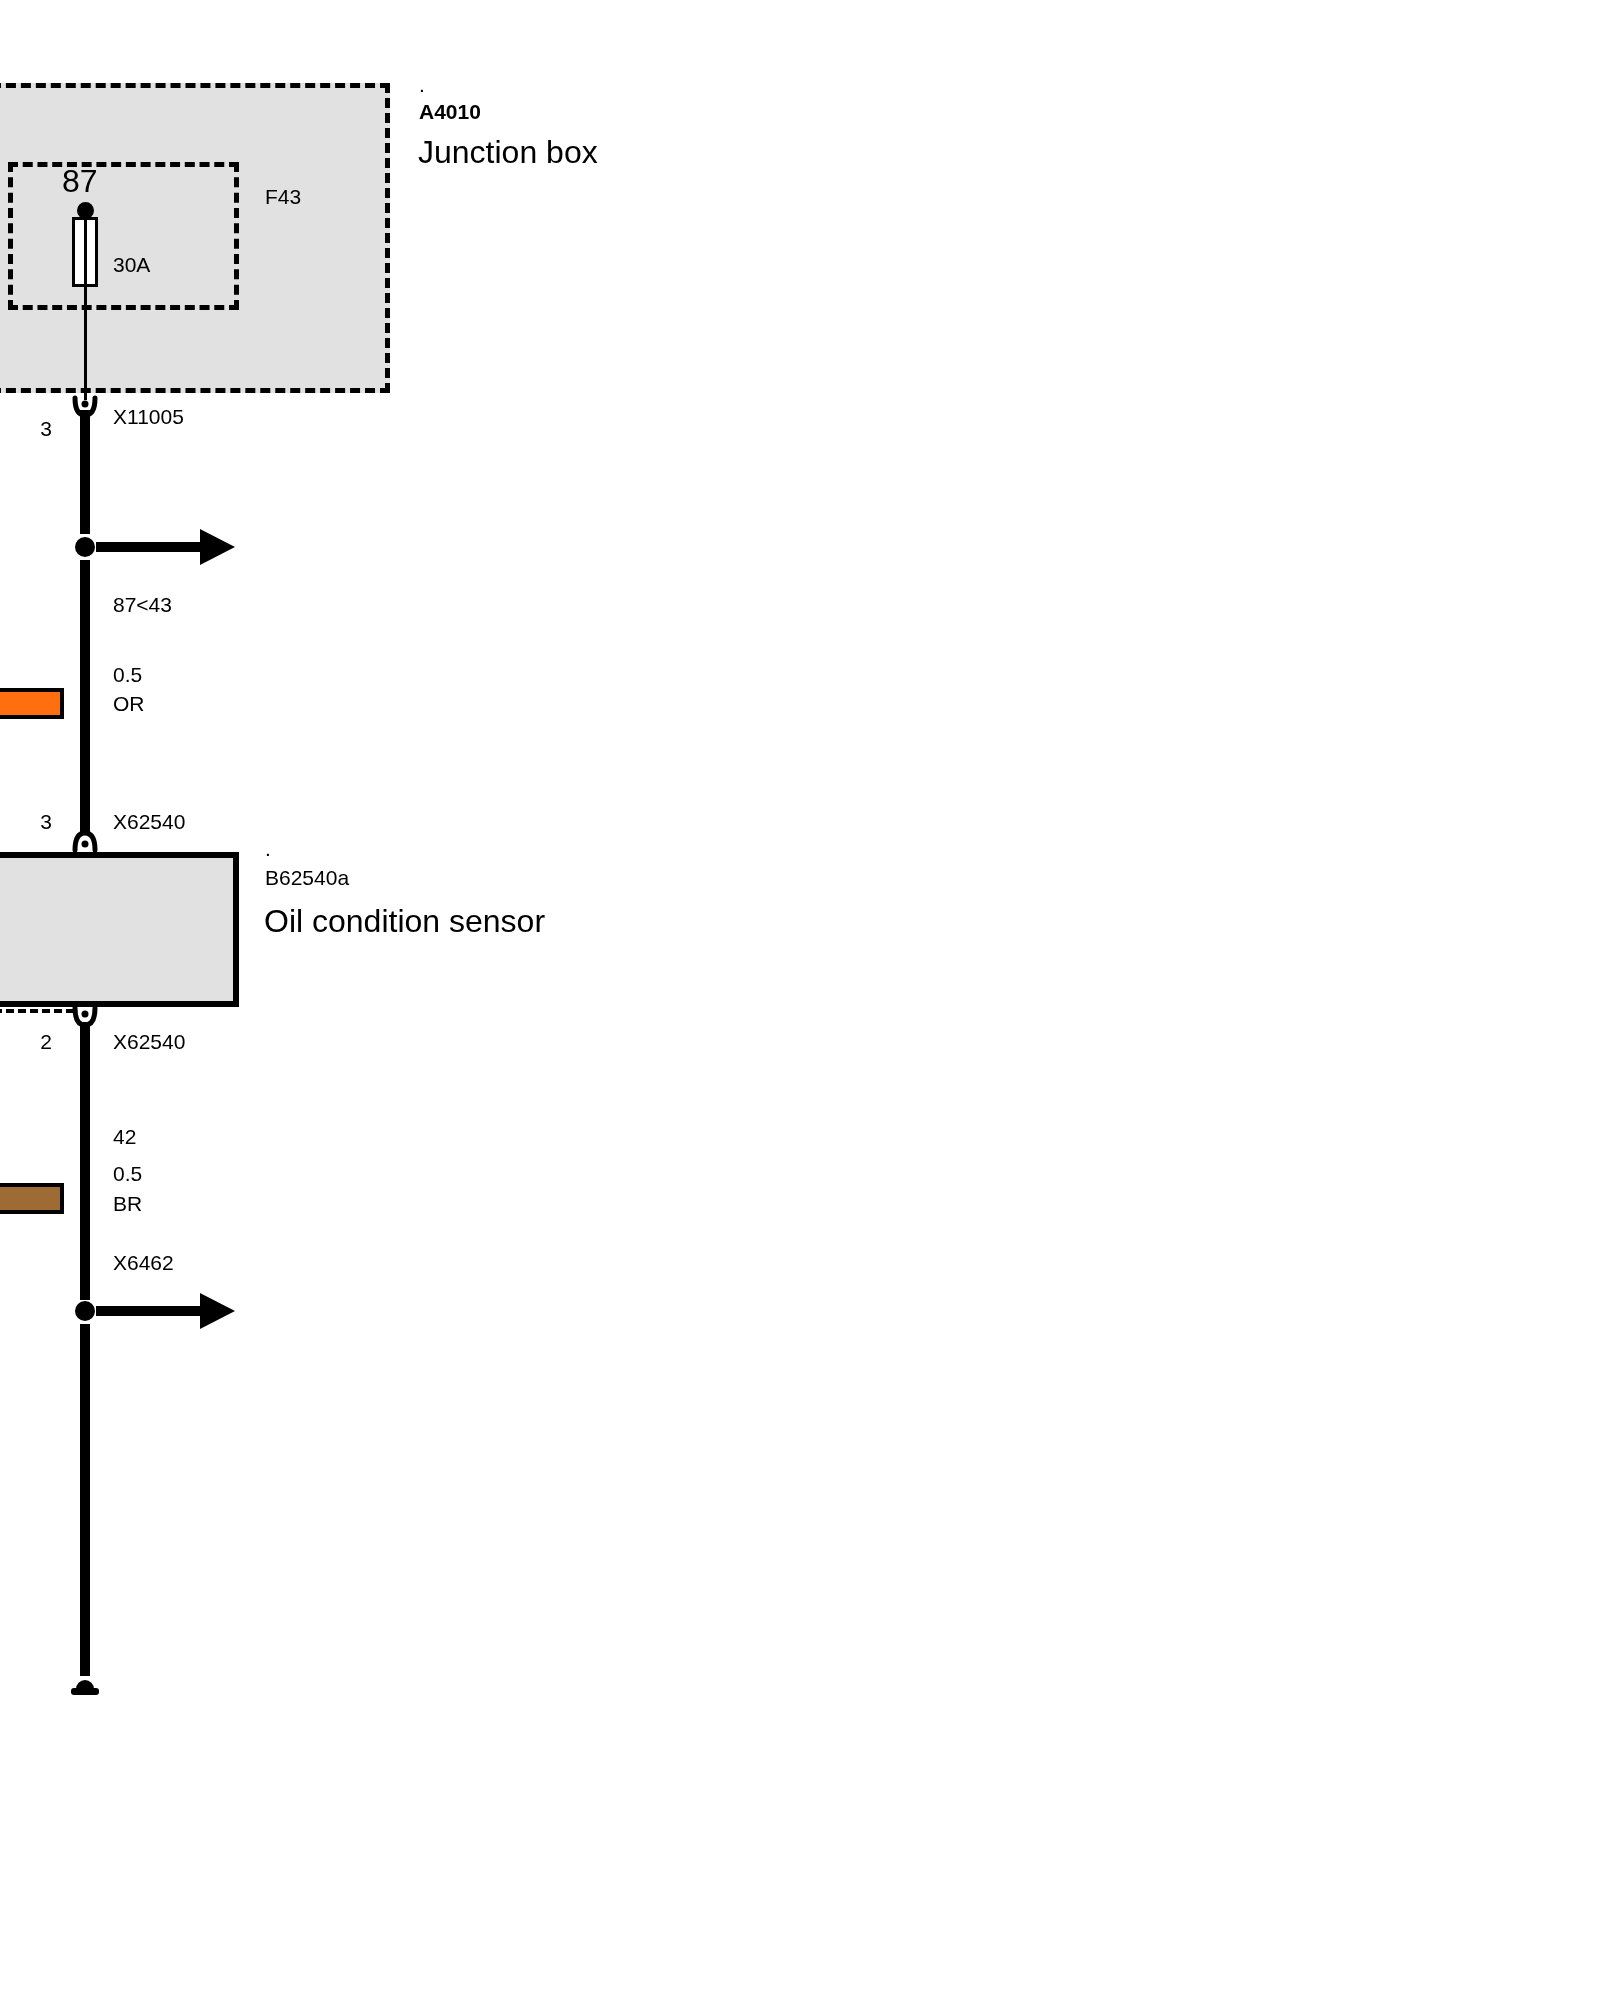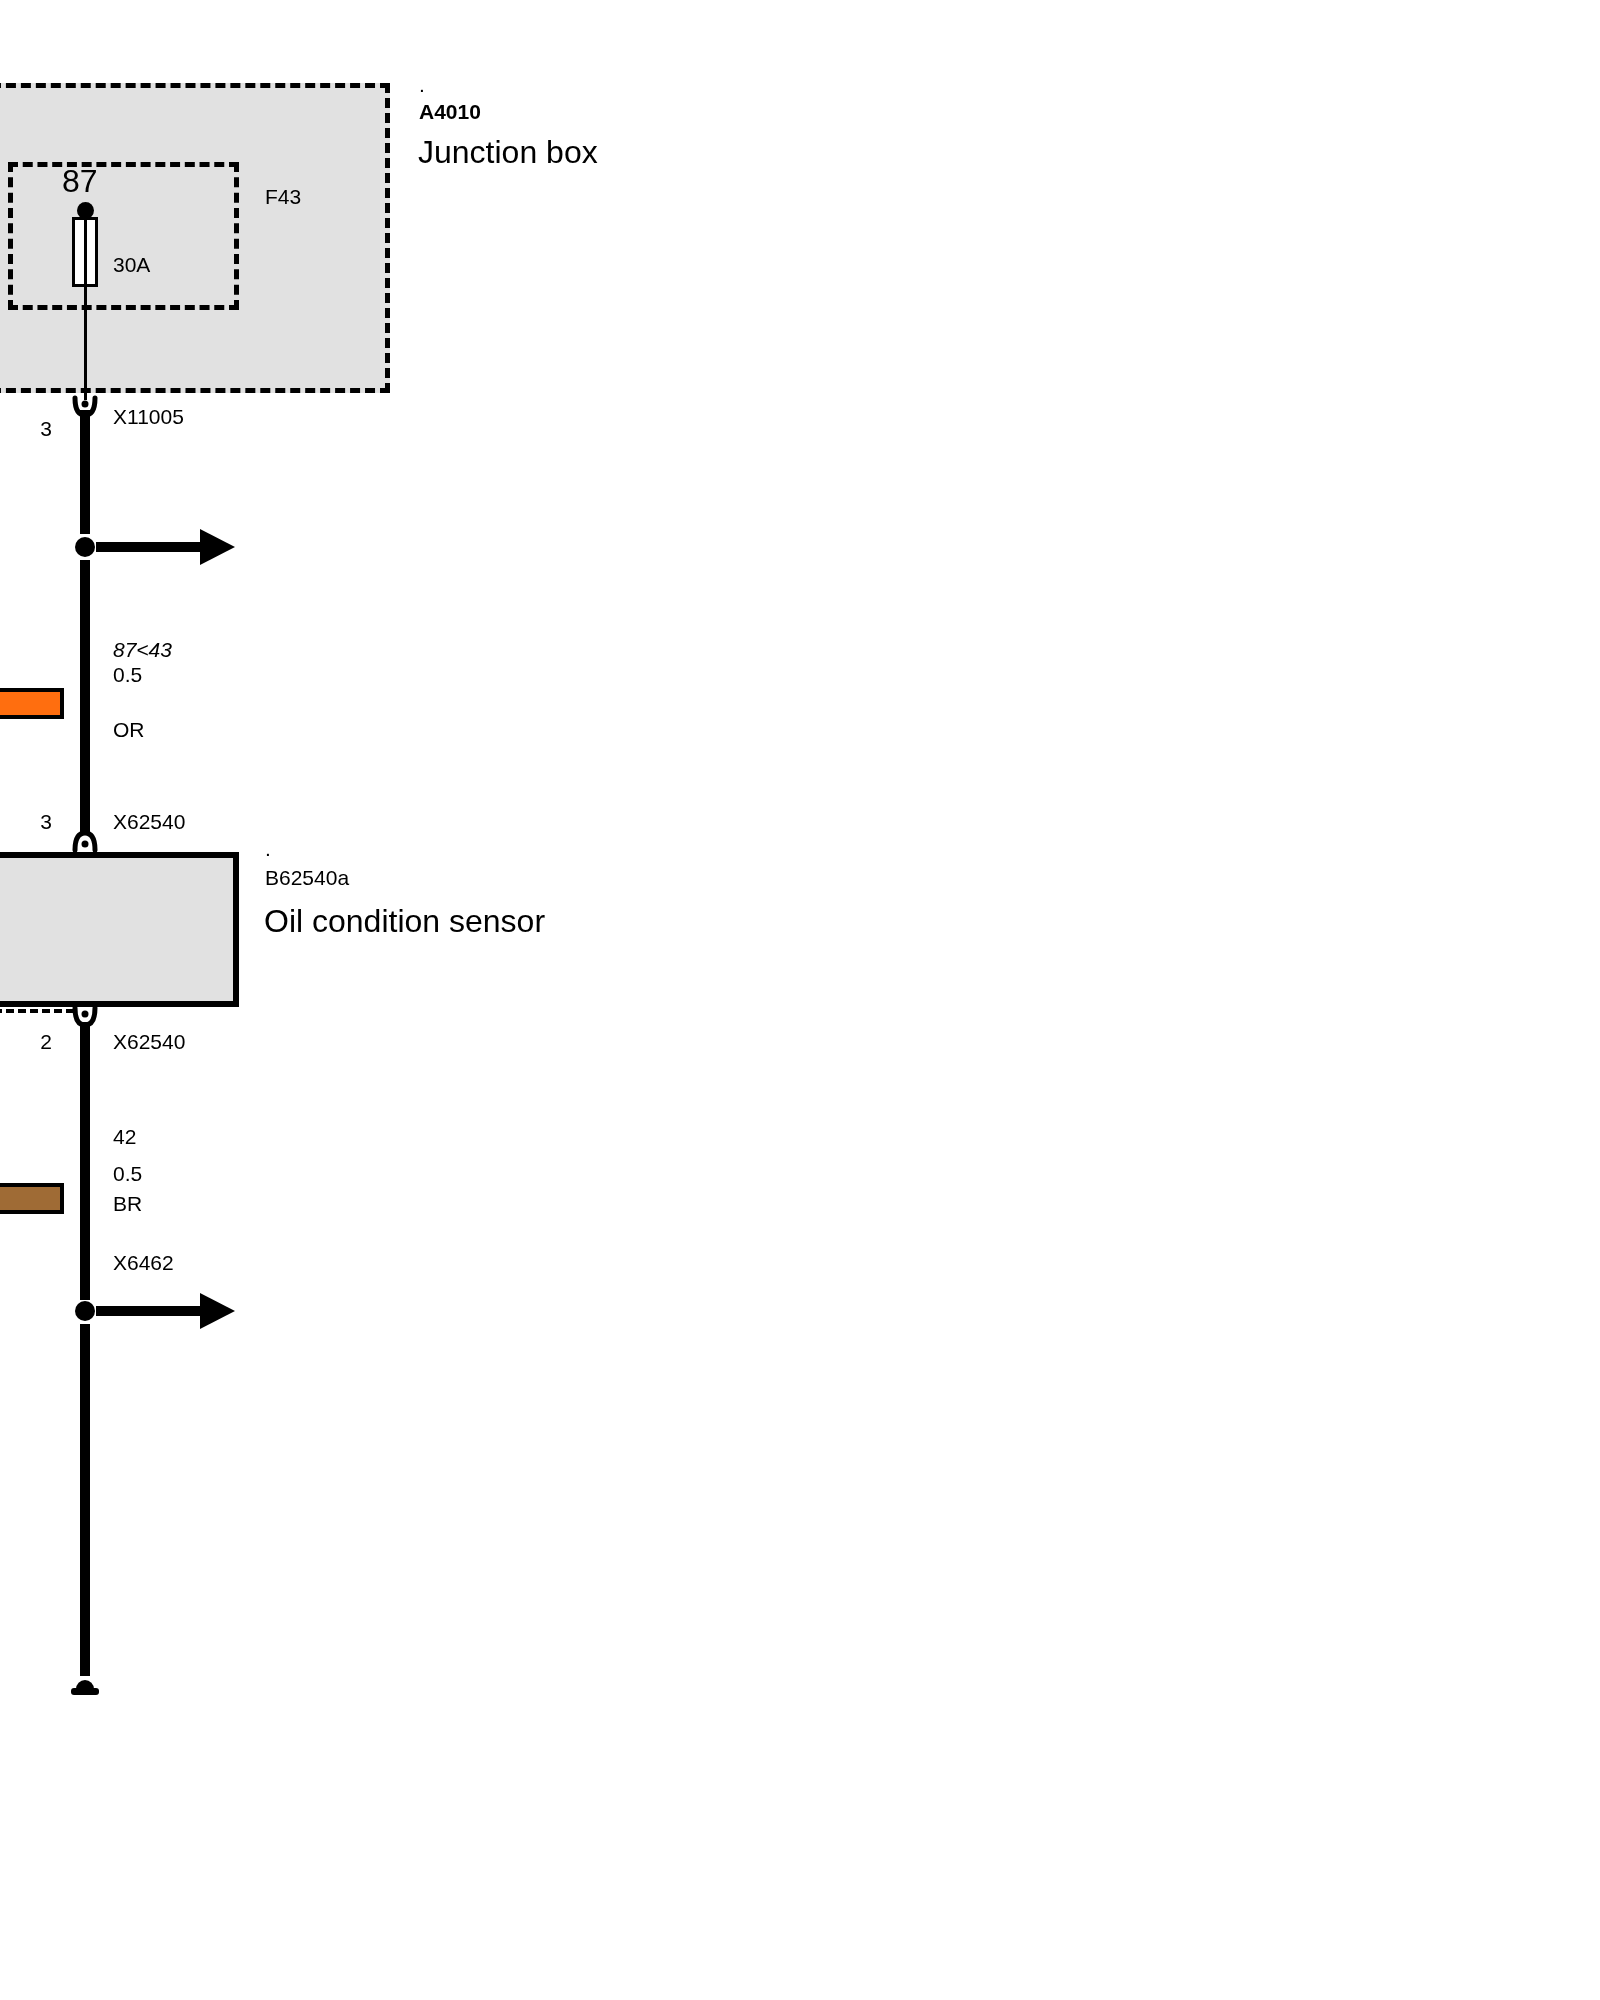--- a/index.html
+++ b/index.html
@@ -30,23 +30,23 @@
   #jb-title{left:418px;top:136px;}
 
   #fork-x11005{left:70px;top:395px;}
   #pin-x11005{top:418px;}
   #name-x11005{top:406px;}
 
   #wire-a{top:410px;height:124px;}
   #dot-1{top:537px;}
   #arrow-1{left:96px;top:527px;}
 
-  #lbl-circuit1{top:639px;font-style:italic;}
+  #lbl-circuit1{top:594px;}
   #lbl-cs1{top:664px;}
-  #lbl-cc1{top:693px;margin-top:26px;}
+  #lbl-cc1{top:693px;}
   #swatch-or{top:688px;}
 
   #wire-b{top:560px;height:273px;}
   #pin-x62540-in{top:811px;}
   #name-x62540-in{top:811px;}
   #fork-x62540-in{left:70px;top:829px;}
 
   #sensor-box{position:absolute;left:-24px;top:852px;width:263px;height:155px;
               border:6px solid #000;background:#E1E1E1;box-sizing:border-box;}
   #sensor-dot{left:265px;top:838px;}

